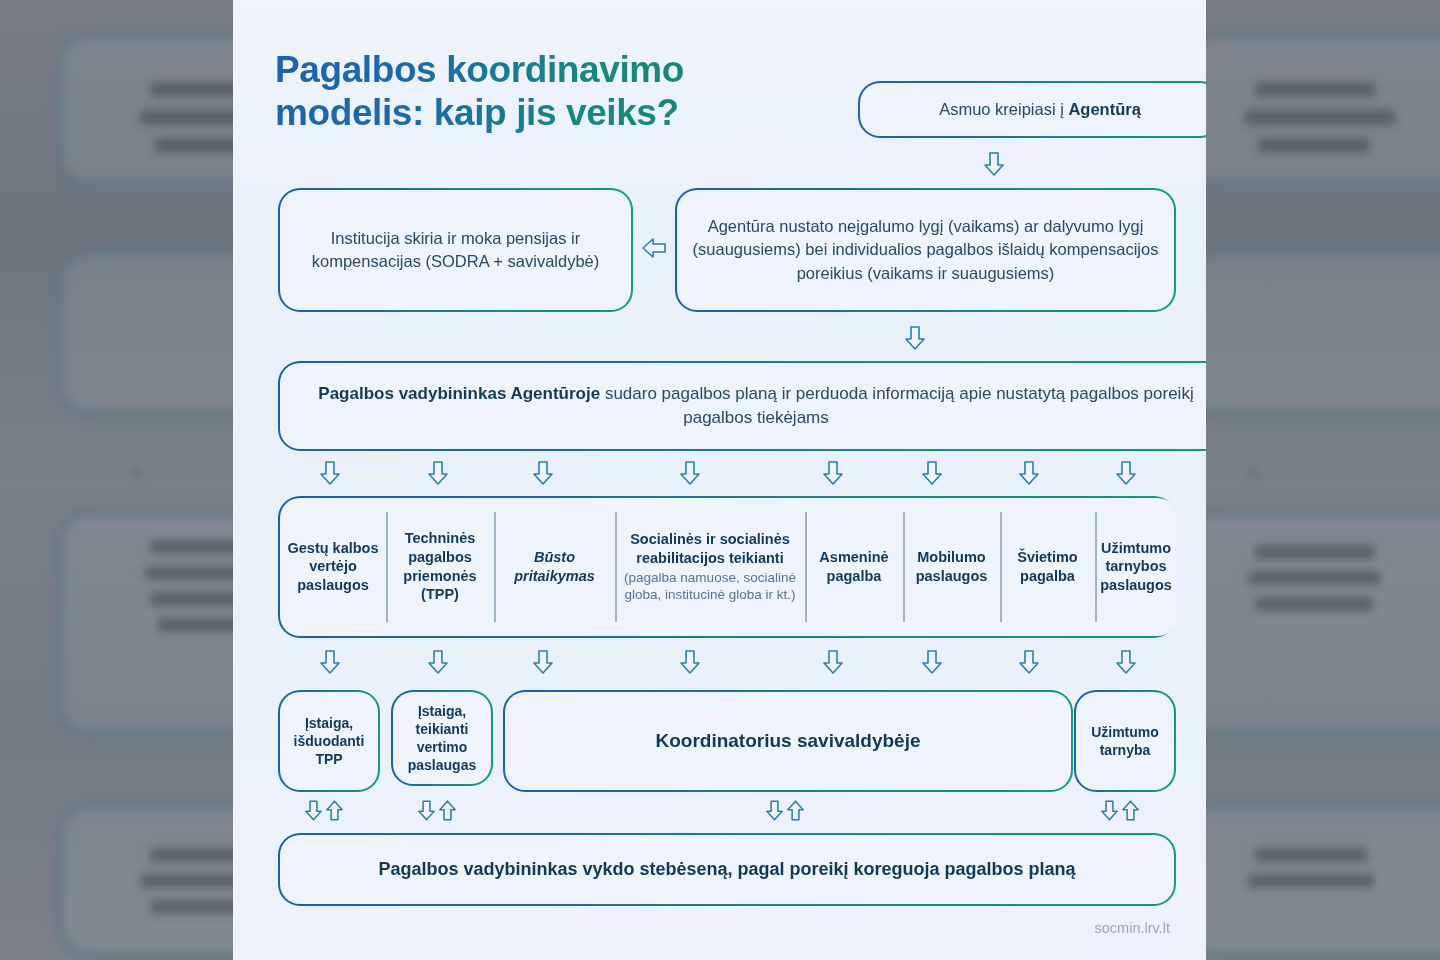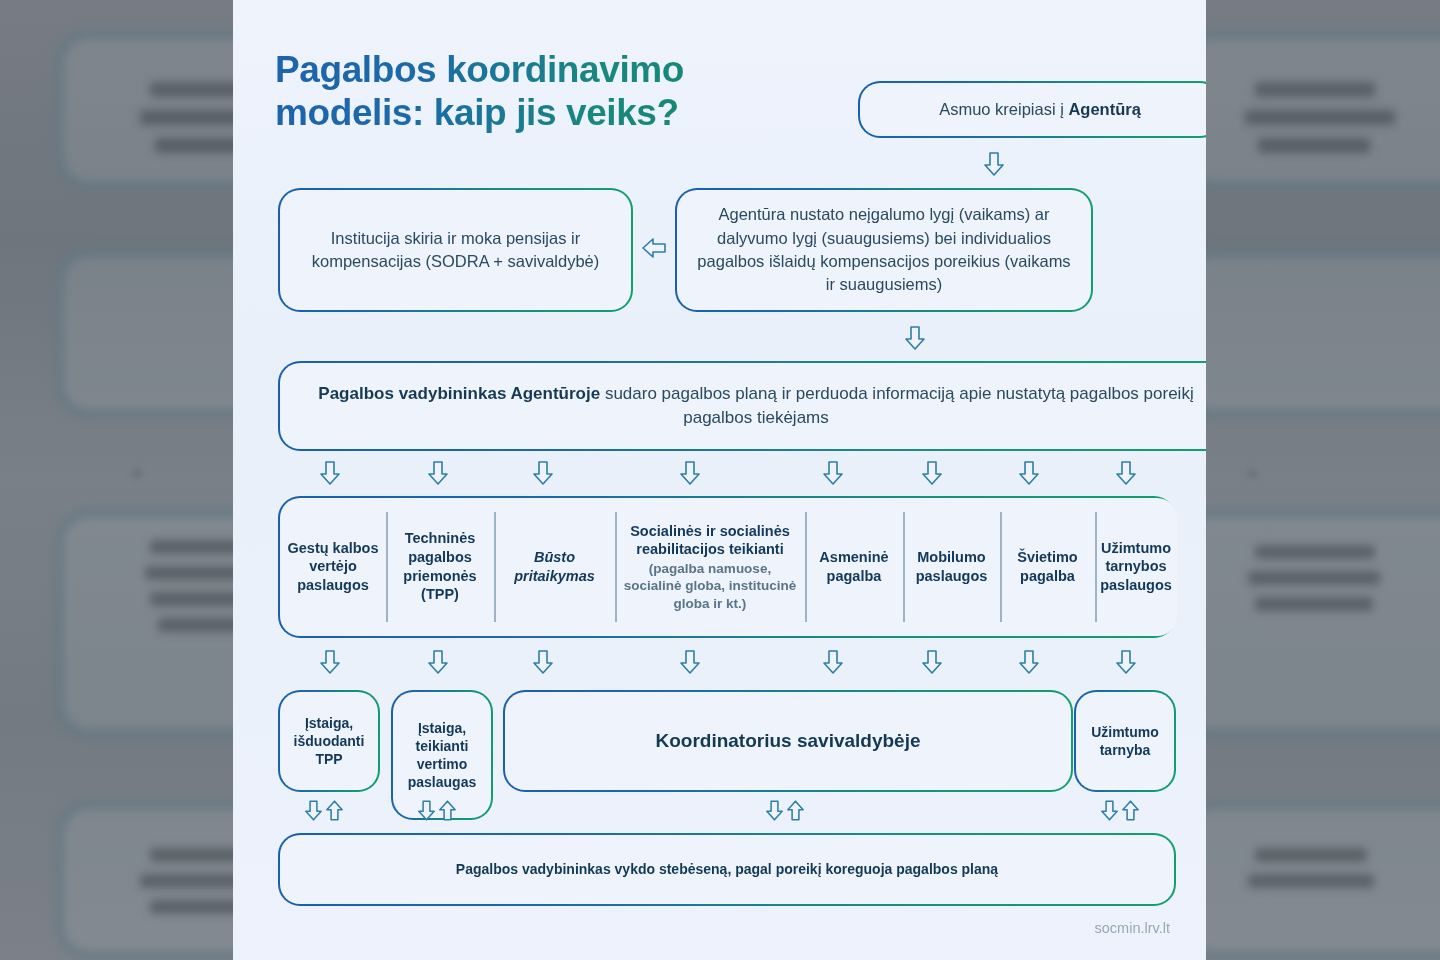--- a/index.html
+++ b/index.html
@@ -126,21 +126,21 @@
     background: #9fb3c6;
   }
   .svc-title {
     font-size: 14.5px;
     font-weight: bold;
     color: #12395a;
     line-height: 1.28;
   }
   .svc-sub {
     font-size: 13.5px;
-    font-weight: bold;
+    font-weight: normal;
     color: #5a7489;
     line-height: 1.3;
     margin-top: 1px;
   }
 
   
   .smallbox .inner { font-size: 14px; font-weight: bold; color:#12395a; line-height:1.3; padding: 4px 6px;}
 
   
   #footer {
@@ -213,21 +213,21 @@
       <span class="txt-reg">Institucija skiria ir moka pensijas ir kompensacijas (SODRA + savivaldybė)</span>
     </div>
   </div>
 
   <div class="arrow" style="left:409px; top:238px; width:24px; height:20px;">
     <svg viewBox="0 0 24 20">
         <path d="M23 6 V14 H11 V19 L1 10 L11 1 V6 Z" fill="#eef3fc" stroke="#2c7fa6" stroke-width="1.6" stroke-linejoin="round"></path>
       </svg>
   </div>
 
-  <div class="gbox" style="left:442px; top:188px; width:418px; height:124px;">
+  <div class="gbox" style="left:442px; top:188px; width:501px; height:124px;">
     <div class="inner">
       <span class="txt-reg">Agentūra nustato neįgalumo lygį (vaikams) ar dalyvumo lygį (suaugusiems) bei individualios pagalbos išlaidų kompensacijos poreikius (vaikams ir suaugusiems)</span>
     </div>
   </div>
 
   <div class="arrow" style="left:672px; top:326px;">
     <svg viewBox="0 0 20 24">
         <path d="M6 1 H14 V13 H19 L10 23 L1 13 H6 Z" fill="#eef3fc" stroke="#2c7fa6" stroke-width="1.6" stroke-linejoin="round"></path>
       </svg>
   </div>
@@ -355,21 +355,21 @@
       <svg viewBox="0 0 20 24">
         <path d="M6 1 H14 V13 H19 L10 23 L1 13 H6 Z" fill="#eef3fc" stroke="#2c7fa6" stroke-width="1.6" stroke-linejoin="round"></path>
       </svg>
     </div>
 
   <div class="gbox smallbox" style="left:45px; top:690px; width:102px; height:102px;">
     <div class="inner">
         <span>Įstaiga, išduodanti TPP</span>
       </div>
   </div>
-  <div class="gbox smallbox" style="left:158px; top:690px; width:102px; height:130px;">
+  <div class="gbox smallbox" style="left:158px; top:690px; width:102px; height:96px;">
     <div class="inner">
         <span>Įstaiga, teikianti vertimo paslaugas</span>
       </div>
   </div>
   <div class="gbox" style="left:270px; top:690px; width:570px; height:102px;">
     <div class="inner">
         <span class="txt-bold" style="font-size:19px;">Koordinatorius savivaldybėje</span>
       </div>
   </div>
   <div class="gbox smallbox" style="left:841px; top:690px; width:102px; height:102px;justify-content:flex-end;">
@@ -417,18 +417,18 @@
       </svg>
     </div>
   <div class="arrow" style="left:889px; top:800px; width:17px; height:21px;">
       <svg viewBox="0 0 20 24">
         <path d="M6 23 H14 V11 H19 L10 1 L1 11 H6 Z" fill="#eef3fc" stroke="#2c7fa6" stroke-width="1.8" stroke-linejoin="round"></path>
       </svg>
     </div>
 
   <div class="gbox" style="left:45px; top:833px; width:898px; height:73px;">
     <div class="inner">
-        <span class="txt-bold" style="font-size:14px;">Pagalbos vadybininkas vykdo stebėseną, pagal poreikį koreguoja pagalbos planą</span>
+        <span class="txt-bold" style="font-size:18px;">Pagalbos vadybininkas vykdo stebėseną, pagal poreikį koreguoja pagalbos planą</span>
       </div>
   </div>
 
   <div id="footer">socmin.lrv.lt</div>
 </div>
 
 </body></html>

